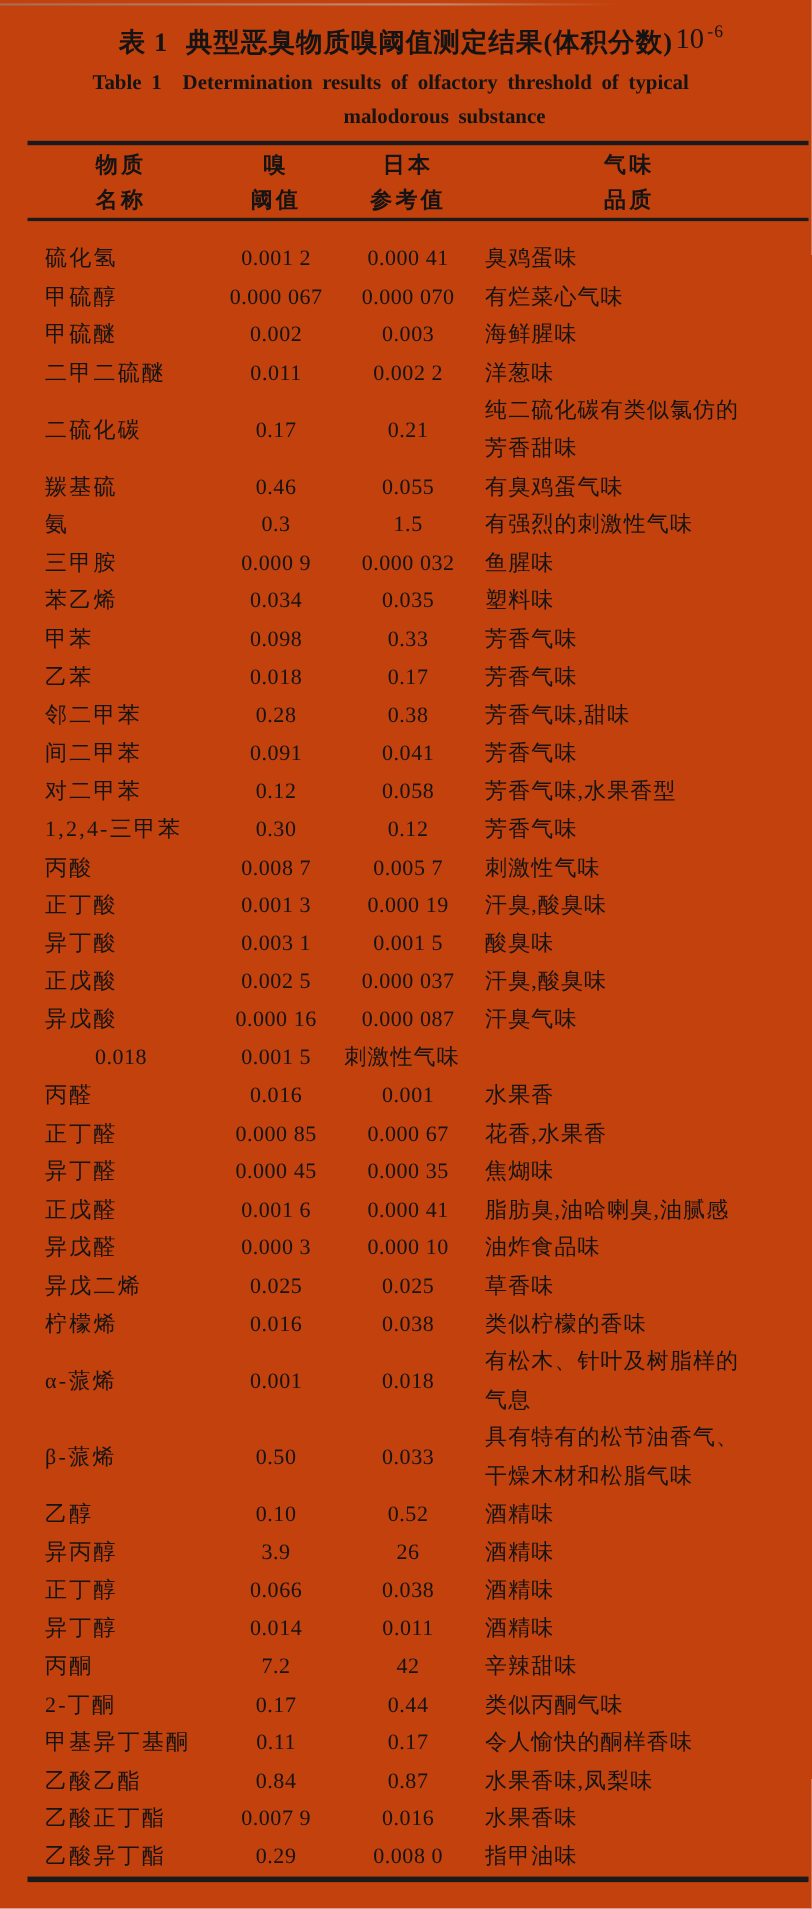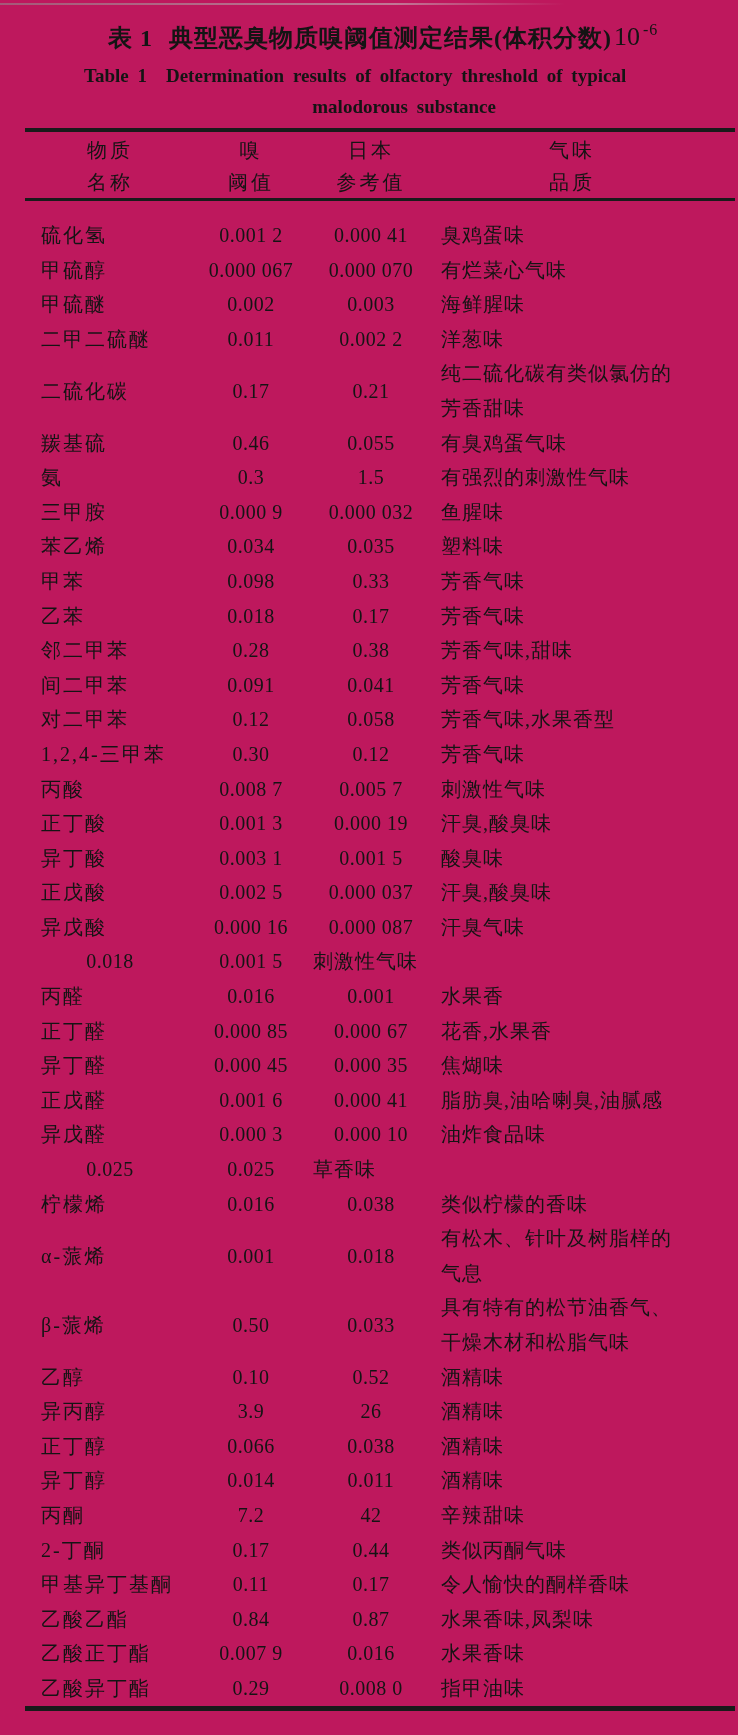--- a/index.html
+++ b/index.html
@@ -1,20 +1,20 @@
 <!DOCTYPE html>
 <html><head>
 <meta charset="utf-8">
 <style>
   html,body { margin:0; padding:0; background:#e9e9e9; }
   .page {
     position:relative;
     width:738px; height:1735px;
     margin:0 auto;
-    background:#be185d;
+    background:#c2410c;
     font-family:"Liberation Serif", serif;
     color:#141414;
     overflow:hidden;
   }
   .scan-artifact {
     position:absolute; top:3px; left:0;
     width:565px; height:2px;
     background:linear-gradient(to right, #8f8f8f, #c4c4c4 70%, rgba(200,200,200,0));
     opacity:.55;
   }
@@ -46,21 +46,21 @@
   }
   .rule { width:100%; background:#1a1a1a; }
   .rule-top    { height:4px; }
   .rule-mid    { height:3px; }
   .rule-bottom { height:5px; }
   .grid-row {
     display:grid;
     grid-template-columns:170px 112px 128px 1fr;
     align-items:center;
   }
-  .header-block { padding:2px 0 0 0; }
+  .header-block { padding:2px 0 0 0;font-weight:bold; }
   .hcell { text-align:center; font-size:20px; letter-spacing:3px; }
   .hline { line-height:32px; height:32px; }
   .hcell-odor { padding-right:26px; }
   .tbody { padding-top:17px; }
   .cell { font-size:20px; line-height:34.6px; }
   .cell-name  { padding-left:16px; letter-spacing:2px; white-space:nowrap; }
   .cell-num   { text-align:center; letter-spacing:0.5px; }
   .cell-odor  { padding-left:6px; letter-spacing:1px; white-space:pre-line; }
 </style>
 </head>
@@ -288,20 +288,21 @@
         </div>
 
         <div class="grid-row">
           <div class="cell cell-name">异戊醛</div>
           <div class="cell cell-num">0.000 3</div>
           <div class="cell cell-num">0.000 10</div>
           <div class="cell cell-odor">油炸食品味</div>
         </div>
 
         <div class="grid-row">
+          <div class="cell cell-name">异戊二烯</div>
           <div class="cell cell-num">0.025</div>
           <div class="cell cell-num">0.025</div>
           <div class="cell cell-odor">草香味</div>
         </div>
 
         <div class="grid-row">
           <div class="cell cell-name">柠檬烯</div>
           <div class="cell cell-num">0.016</div>
           <div class="cell cell-num">0.038</div>
           <div class="cell cell-odor">类似柠檬的香味</div>

